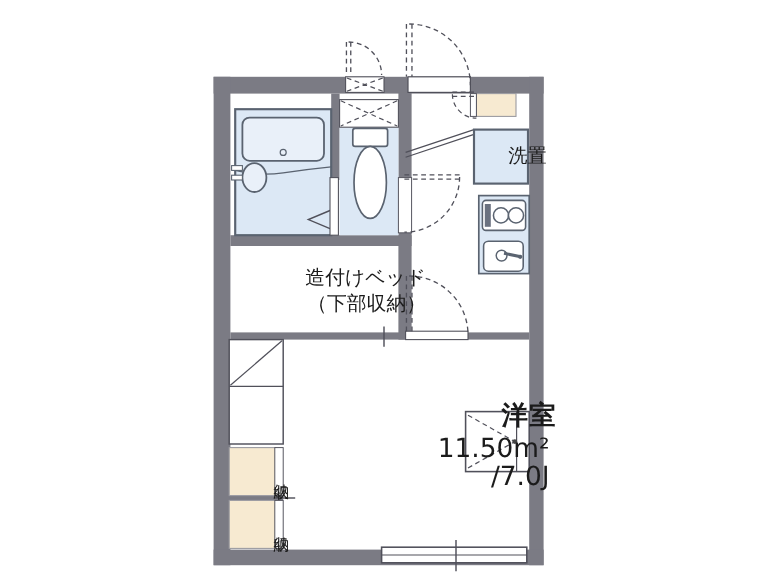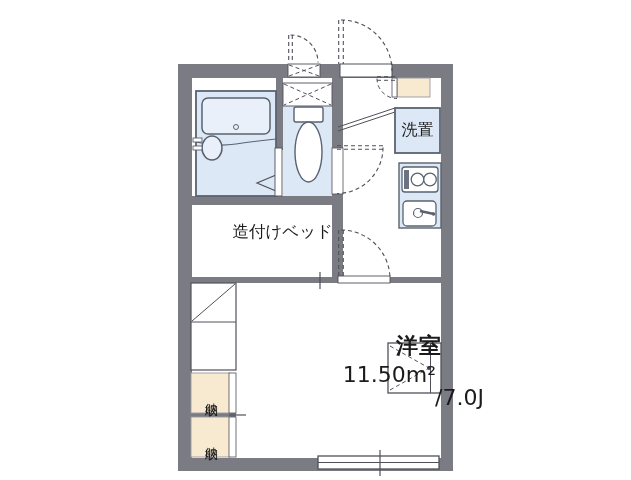--- a/index.html
+++ b/index.html
@@ -1,27 +1,27 @@
 <!DOCTYPE html>
 <html><head>
 <meta charset="utf-8">
 <style>
   html,body{margin:0;padding:0;background:#ffffff;}
   .canvas{
     position:relative;width:631px;height:480px;background:#ffffff;overflow:hidden;
     font-family:"DejaVu Sans","Liberation Sans",sans-serif;color:#1b1b1b;
   }
   .canvas svg{position:absolute;left:0;top:0;}
-  .lbl{position:absolute;color:#1b1b1b;white-space:nowrap;}
+  .lbl{position:absolute;color:#1b1b1b;white-space:nowrap;padding-left:22px;}
   .lbl.center{text-align:right;}
   .bed-l1{left:192px;top:221px;width:141px;font-size:16.5px;font-weight:500;}
   .bed-l2{left:192px;top:242px;width:141px;font-size:16.5px;font-weight:500;}
   .room-name{left:192px;top:331px;width:250px;font-size:22px;font-weight:600;letter-spacing:1px;}
   .area1{left:192px;top:362px;width:244px;font-size:22px;font-weight:500;}
-  .area2{left:192px;top:385px;width:244px;font-size:22px;font-weight:500;margin-left:48px;}
+  .area2{left:192px;top:385px;width:244px;font-size:22px;font-weight:500;}
   .washer{left:395px;top:108px;width:45px;height:45px;display:flex;align-items:center;justify-content:center;font-size:16px;font-weight:500;}
   .storage{left:191px;width:39px;height:40px;display:flex;align-items:center;justify-content:center;
            writing-mode:vertical-rl;text-orientation:upright;font-size:13px;line-height:1.15;font-weight:500;}
   .storage.s1{top:373px;}
   .storage.s2{top:417px;}
 </style>
 </head>
 <body>
 
 <div class="canvas">
@@ -116,20 +116,21 @@
     <rect x="318" y="456" width="121" height="13" fill="#ffffff" stroke="#50505a" stroke-width="1.3"></rect>
     <path d="M318,462.5 L439,462.5" stroke="#50505a" stroke-width="1"></path>
     <path d="M380,450 L380,476" stroke="#50505a" stroke-width="1.2"></path>
 
     <path d="M320,272 L320,289" stroke="#50505a" stroke-width="1.2"></path>
     <path d="M229,415 L246,415" stroke="#50505a" stroke-width="1.2"></path>
   </g>
 </svg>
 
 <div class="lbl center bed-l1">造付けベッド</div>
+<div class="lbl center bed-l2">（下部収納）</div>
 <div class="lbl center room-name">洋室</div>
 <div class="lbl center area1">11.50m²</div>
 <div class="lbl center area2">/7.0J</div>
 <div class="lbl washer">洗置</div>
 <div class="lbl storage s1">収納</div>
 <div class="lbl storage s2">収納</div>
 
 </div>
 
 </body></html>

